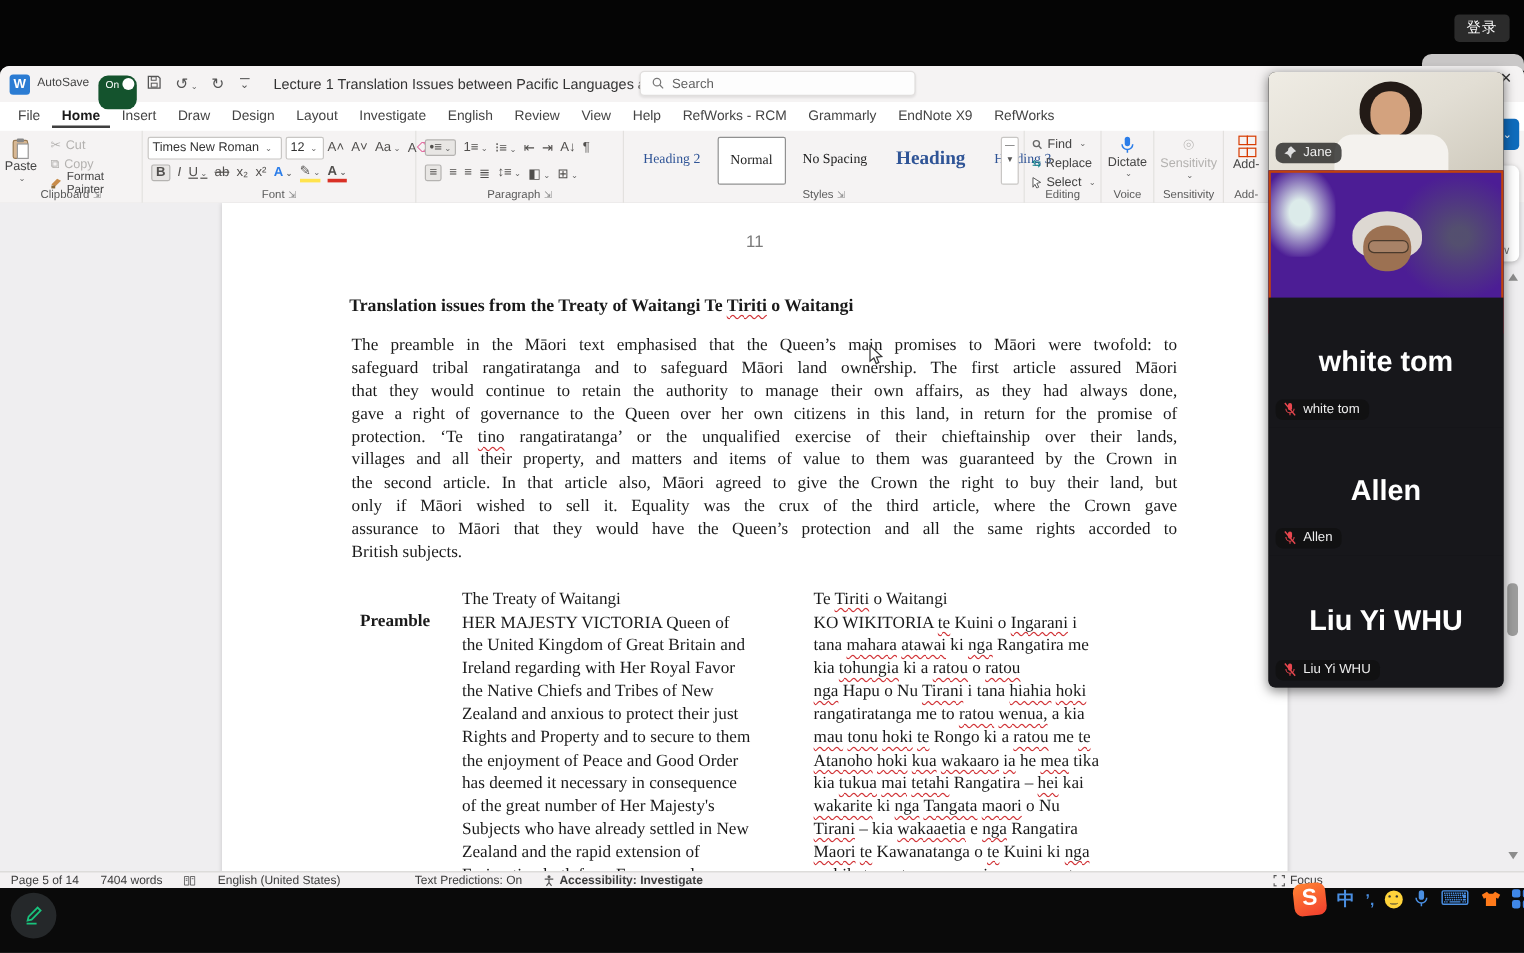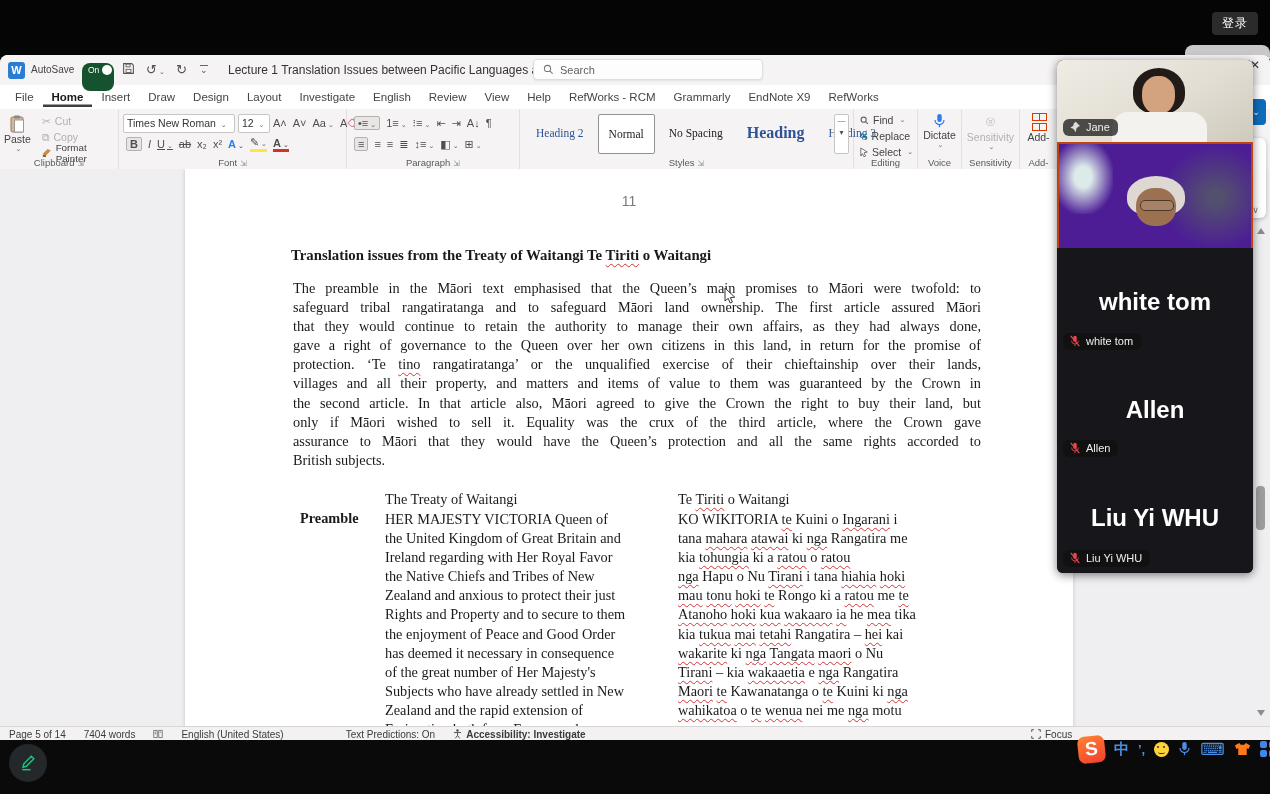--- a/index.html
+++ b/index.html
@@ -361,20 +361,21 @@
           <div class="cline">of the great number of Her Majesty's</div>
           <div class="cline">Subjects who have already settled in New</div>
           <div class="cline">Zealand and the rapid extension of</div>
           <div class="cline">Emigration both from Europe and</div>
         </div>
       <div class="coltext" style="left:493px;width:285px" id="colR">
           <div class="cline">KO WIKITORIA <span class="sq">te</span> Kuini o <span class="sq">Ingarani</span> i</div>
           <div class="cline">tana <span class="sq">mahara</span> <span class="sq">atawai</span> ki <span class="sq">nga</span> Rangatira me</div>
           <div class="cline">kia <span class="sq">tohungia</span> ki a <span class="sq">ratou</span> o <span class="sq">ratou</span></div>
           <div class="cline"><span class="sq">nga</span> Hapu o Nu <span class="sq">Tirani</span> i tana <span class="sq">hiahia</span> <span class="sq">hoki</span></div>
+          <div class="cline">rangatiratanga me to <span class="sq">ratou</span> <span class="sq">wenua,</span> a kia</div>
           <div class="cline"><span class="sq">mau</span> <span class="sq">tonu</span> <span class="sq">hoki</span> <span class="sq">te</span> Rongo ki a <span class="sq">ratou</span> me <span class="sq">te</span></div>
           <div class="cline"><span class="sq">Atanoho</span> <span class="sq">hoki</span> <span class="sq">kua</span> <span class="sq">wakaaro</span> <span class="sq">ia</span> he <span class="sq">mea</span> tika</div>
           <div class="cline">kia <span class="sq">tukua</span> <span class="sq">mai</span> <span class="sq">tetahi</span> Rangatira – <span class="sq">hei</span> kai</div>
           <div class="cline"><span class="sq">wakarite</span> ki <span class="sq">nga</span> <span class="sq">Tangata</span> <span class="sq">maori</span> o Nu</div>
           <div class="cline"><span class="sq">Tirani</span> – kia <span class="sq">wakaaetia</span> e <span class="sq">nga</span> Rangatira</div>
           <div class="cline"><span class="sq">Maori</span> <span class="sq">te</span> Kawanatanga o <span class="sq">te</span> Kuini ki <span class="sq">nga</span></div>
           <div class="cline"><span class="sq">wahikatoa</span> o <span class="sq">te</span> <span class="sq">wenua</span> nei me <span class="sq">nga</span> motu</div>
         </div>
     </div>
 
@@ -394,21 +395,21 @@
     </span>
     <span class="sb-item">English (United States)</span>
     <span class="sb-item" style="margin-left:44px">Text Predictions: On</span>
     <span class="sb-item">
       <svg width="9" height="10" viewBox="0 0 12 14">
           <circle cx="6" cy="2.2" r="1.8" fill="#555"></circle>
           <path d="M1 5h10M6 5v4M6 9l-3 4M6 9l3 4" stroke="#555" stroke-width="1.4" fill="none"></path>
         </svg>
       <b style="font-weight:bold">Accessibility: Investigate</b>
     </span>
-    <span class="sb-item" style="position:absolute;left:1022px">
+    <span class="sb-item" style="position:absolute;left:1052px">
       <svg width="10" height="10" viewBox="0 0 14 14">
           <path d="M1 4V1h3M10 1h3v3M13 10v3h-3M4 13H1v-3" fill="none" stroke="#555" stroke-width="1.4"></path>
         </svg>
       <span>Focus</span>
     </span>
   </div>
 </div>
 
 <span class="abs" id="close-x">✕</span>
 <div class="abs" id="blue-dd">⌄</div>

